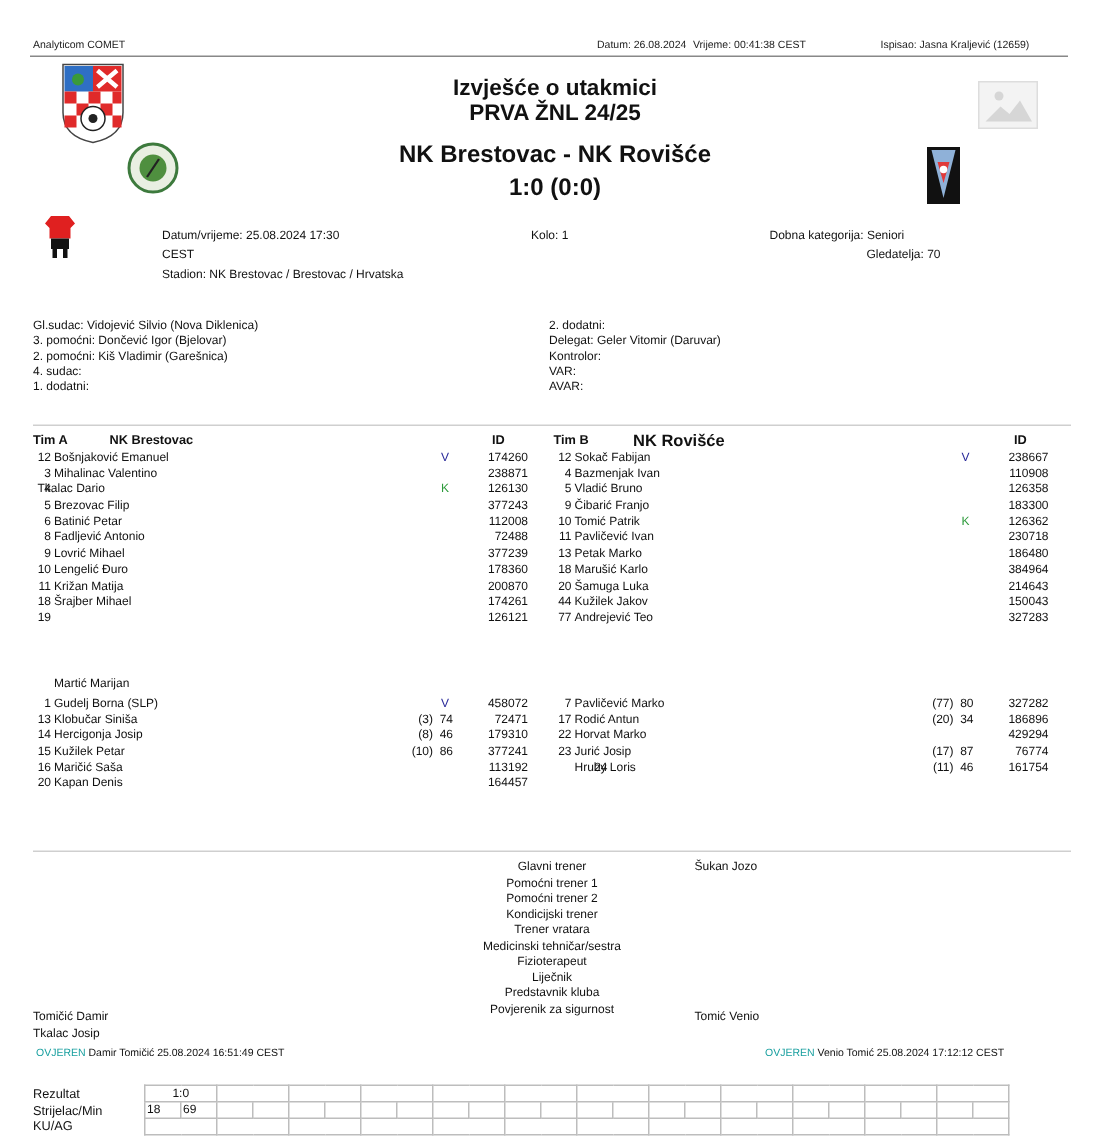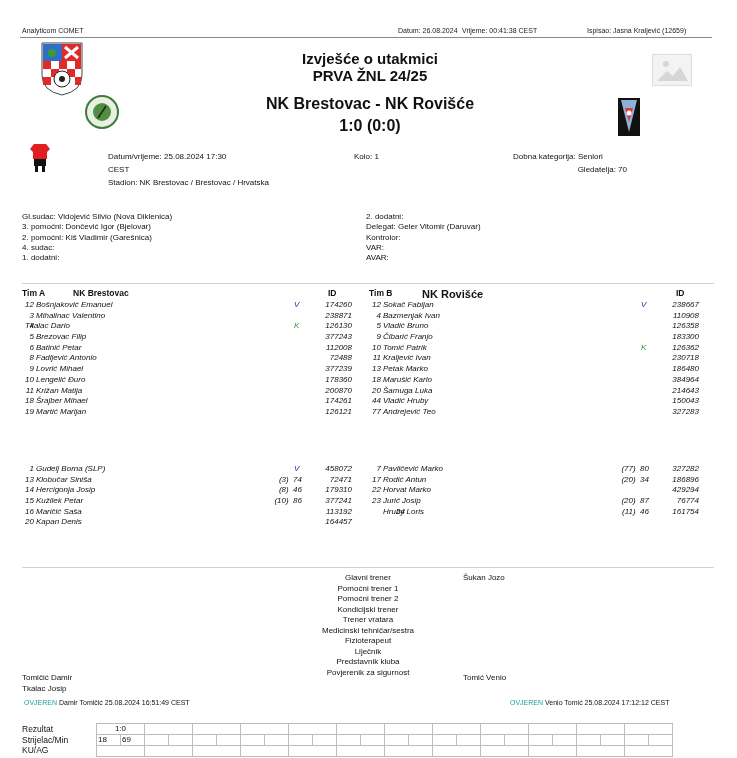--- a/index.html
+++ b/index.html
@@ -5,21 +5,21 @@
   html, body { margin:0; padding:0; background:#ffffff; }
   body { width:737px; height:758px; position:relative; overflow:hidden;
          font-family:"Liberation Sans", sans-serif; color:#111; font-size:8px; }
   .abs { position:absolute; white-space:nowrap; }
   .hr { position:absolute; height:1px; background:#cfcfcf; }
   .hdr-small { font-size:7px; color:#222; }
   .title1 { font-size:15px; font-weight:bold; text-align:center; }
   .title2 { font-size:16px; font-weight:bold; text-align:center; }
   .info { font-size:8px; }
   .lineup { position:absolute; font-size:8px; }
-  .row { position:relative; height:10.7px; line-height:10.7px;font-style:italic; }
+  .row { position:relative; height:10.7px; line-height:10.7px; }
   .row span { position:absolute; white-space:nowrap; }
   .num { text-align:right; width:14px; }
   .v { color:#2a2a9a; }
   .k { color:#2c9a3a; }
   .ovj { color:#1aa0a0; }
   table.goals { position:absolute; border-collapse:collapse; }
   table.goals td { border:1px solid #bdbdbd; height:10px; padding:0 1px; font-size:8px; line-height:10px; }
 </style>
 </head>
 <body>
@@ -169,21 +169,21 @@
       <span style="left:14px;">Križan Matija</span>
       <span style="right:0px;text-align:right;">200870</span>
     </div>
     <div class="row">
       <span class="num" style="left:-2px;">18</span>
       <span style="left:14px;">Šrajber Mihael</span>
       <span style="right:0px;text-align:right;">174261</span>
     </div>
     <div class="row">
       <span class="num" style="left:-2px;">19</span>
-      <span style="left:14px;">Martić Marijan</span>
+      <span style="left:14px;margin-top:44px;">Martić Marijan</span>
       <span style="right:0px;text-align:right;">126121</span>
     </div>
   </div>
 <div class="lineup" style="left:22px;top:464px;width:330px;">
     <div class="row">
       <span class="num" style="left:-2px;">1</span>
       <span style="left:14px;">Gudelj Borna (SLP)</span>
       <span class="v" style="left:272px;">V</span>
       <span style="right:0px;text-align:right;">458072</span>
     </div>
@@ -239,41 +239,41 @@
       <span style="right:0px;text-align:right;">183300</span>
     </div>
     <div class="row">
       <span class="num" style="left:-2px;">10</span>
       <span style="left:14px;">Tomić Patrik</span>
       <span class="k" style="left:272px;">K</span>
       <span style="right:0px;text-align:right;">126362</span>
     </div>
     <div class="row">
       <span class="num" style="left:-2px;">11</span>
-      <span style="left:14px;">Kraljević Ivan</span>
+      <span style="left:14px;">Pavličević Ivan</span>
       <span style="right:0px;text-align:right;">230718</span>
     </div>
     <div class="row">
       <span class="num" style="left:-2px;">13</span>
       <span style="left:14px;">Petak Marko</span>
       <span style="right:0px;text-align:right;">186480</span>
     </div>
     <div class="row">
       <span class="num" style="left:-2px;">18</span>
       <span style="left:14px;">Marušić Karlo</span>
       <span style="right:0px;text-align:right;">384964</span>
     </div>
     <div class="row">
       <span class="num" style="left:-2px;">20</span>
       <span style="left:14px;">Šamuga Luka</span>
       <span style="right:0px;text-align:right;">214643</span>
     </div>
     <div class="row">
       <span class="num" style="left:-2px;">44</span>
-      <span style="left:14px;">Vladić Hruby</span>
+      <span style="left:14px;">Kužilek Jakov</span>
       <span style="right:0px;text-align:right;">150043</span>
     </div>
     <div class="row">
       <span class="num" style="left:-2px;">77</span>
       <span style="left:14px;">Andrejević Teo</span>
       <span style="right:0px;text-align:right;">327283</span>
     </div>
   </div>
 <div class="lineup" style="left:369px;top:464px;width:330px;">
     <div class="row">
@@ -289,21 +289,21 @@
       <span style="right:0px;text-align:right;">186896</span>
     </div>
     <div class="row">
       <span class="num" style="left:-2px;">22</span>
       <span style="left:14px;">Horvat Marko</span>
       <span style="right:0px;text-align:right;">429294</span>
     </div>
     <div class="row">
       <span class="num" style="left:-2px;">23</span>
       <span style="left:14px;">Jurić Josip</span>
-      <span style="right:50px;white-space:pre;">(20)  87</span>
+      <span style="right:50px;white-space:pre;">(17)  87</span>
       <span style="right:0px;text-align:right;">76774</span>
     </div>
     <div class="row">
       <span class="num" style="left:-2px;margin-left:24px;">24</span>
       <span style="left:14px;">Hruby Loris</span>
       <span style="right:50px;white-space:pre;">(11)  46</span>
       <span style="right:0px;text-align:right;">161754</span>
     </div>
   </div>
 

